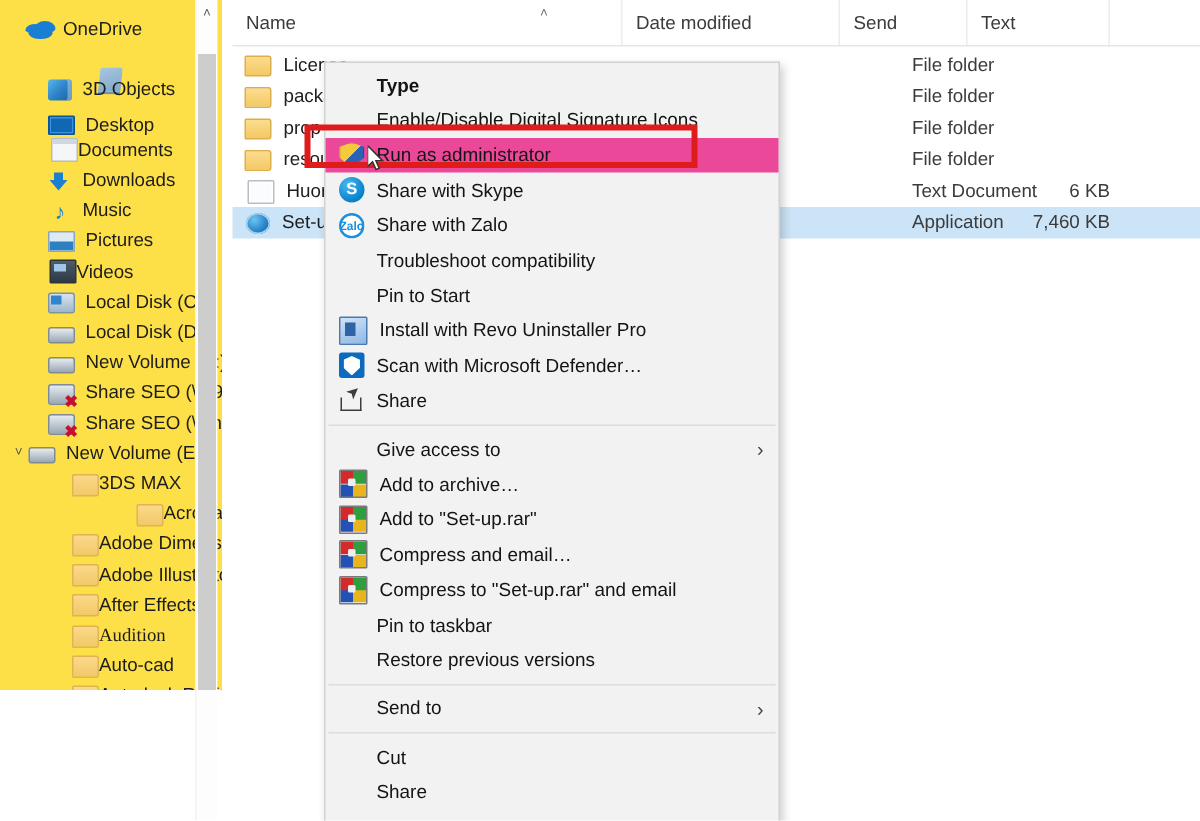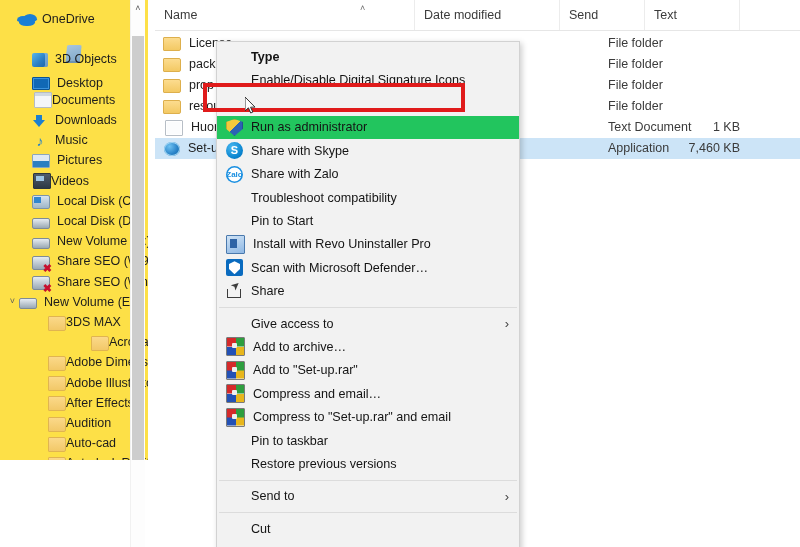--- a/index.html
+++ b/index.html
@@ -309,21 +309,21 @@
     display: flex;
     align-items: center;
     padding-left: 9px;
     padding-right: 10px;
     font-size: 12.6px;
     color: #141414;
     white-space: nowrap;
     cursor: default;
   }
   .menu-item.bold { font-weight: bold; }
-  .menu-item.highlighted { background: #22c55e; margin-top: 24px; }
+  .menu-item.highlighted { background: #ec4899; }
   .mi-ico {
     width: 17px; height: 17px;
     flex: 0 0 17px;
     margin-right: 8px;
     position: relative;
   }
   .mi-label { flex: 1 1 auto; overflow: hidden; }
   .mi-arrow {
     flex: 0 0 auto;
     color: #444;
@@ -529,21 +529,21 @@
     <div class="nav-item lvl2" style="position: absolute; left: 0px; right: 0px; top: 372.6px;">
       <span class="nav-chev"></span>
       <span class="nav-ico ico-folder"></span>
       <span class="nav-label">Adobe Illustrator</span>
     </div>
     <div class="nav-item lvl2" style="position: absolute; left: 0px; right: 0px; top: 392.8px;">
       <span class="nav-chev"></span>
       <span class="nav-ico ico-folder"></span>
       <span class="nav-label">After Effects</span>
     </div>
-    <div class="nav-item lvl2" style="position: absolute; left: 0px; right: 0px; top: 413px;">
+    <div class="nav-item lvl2" style="position: absolute; left: 0px; right: 0px; top: 413px; font-family: Liberation Serif, serif;">
       <span class="nav-chev"></span>
       <span class="nav-ico ico-folder"></span>
       <span class="nav-label">Audition</span>
     </div>
     <div class="nav-item lvl2" style="position: absolute; left: 0px; right: 0px; top: 433.2px;">
       <span class="nav-chev"></span>
       <span class="nav-ico ico-folder"></span>
       <span class="nav-label">Auto-cad</span>
     </div>
     <div class="nav-item lvl2" style="position: absolute; left: 0px; right: 0px; top: 453.4px;">
@@ -602,21 +602,21 @@
       <div class="fr-type">File folder</div>
       <div class="fr-size"></div>
     </div>
     <div class="file-row" style="top: 117px;">
       <div class="fr-name">
         <span class="fr-ico txt"></span>
         <span>Huong</span>
       </div>
       <div class="fr-date"></div>
       <div class="fr-type">Text Document</div>
-      <div class="fr-size">1 KB</div>
+      <div class="fr-size">6 KB</div>
     </div>
     <div class="file-row selected" style="top: 138px;">
       <div class="fr-name">
         <span class="fr-ico app"></span>
         <span>Set-up</span>
       </div>
       <div class="fr-date"></div>
       <div class="fr-type">Application</div>
       <div class="fr-size">7,460 KB</div>
     </div>

